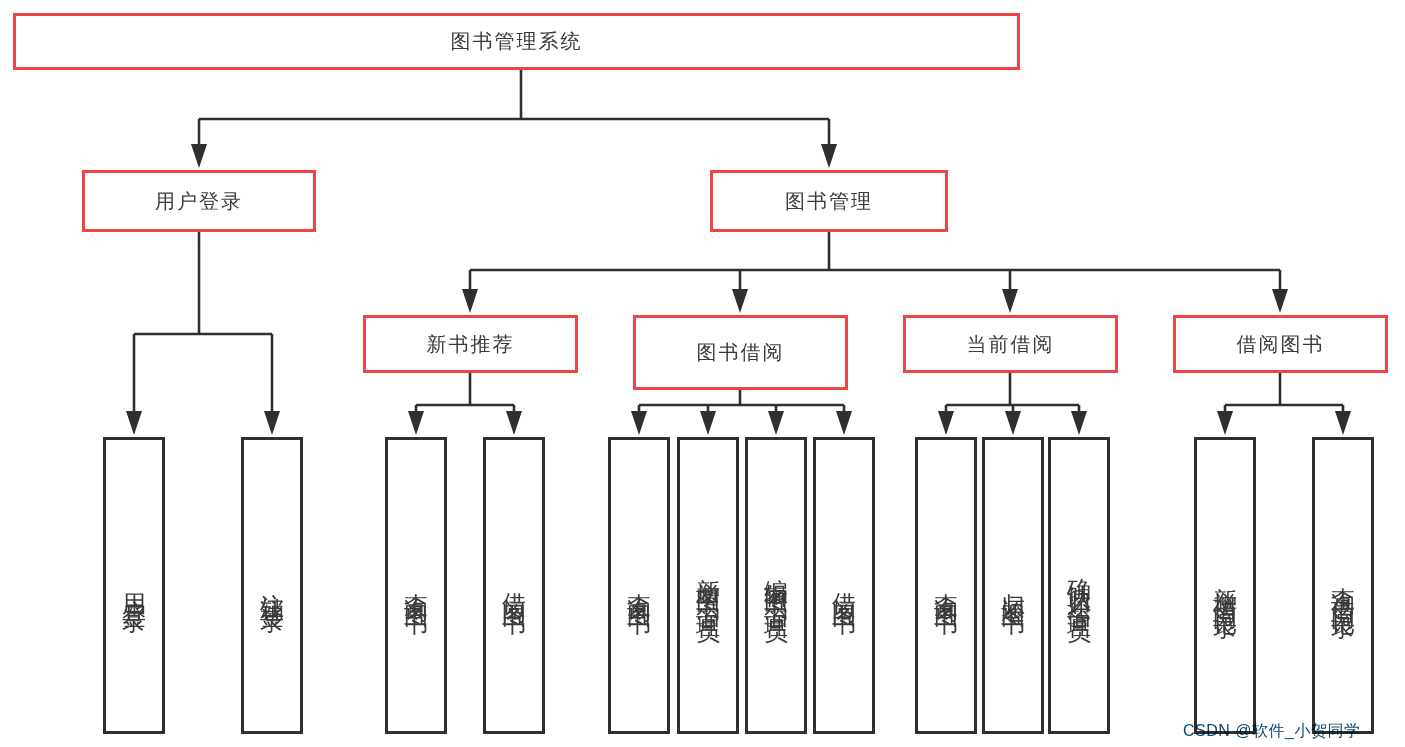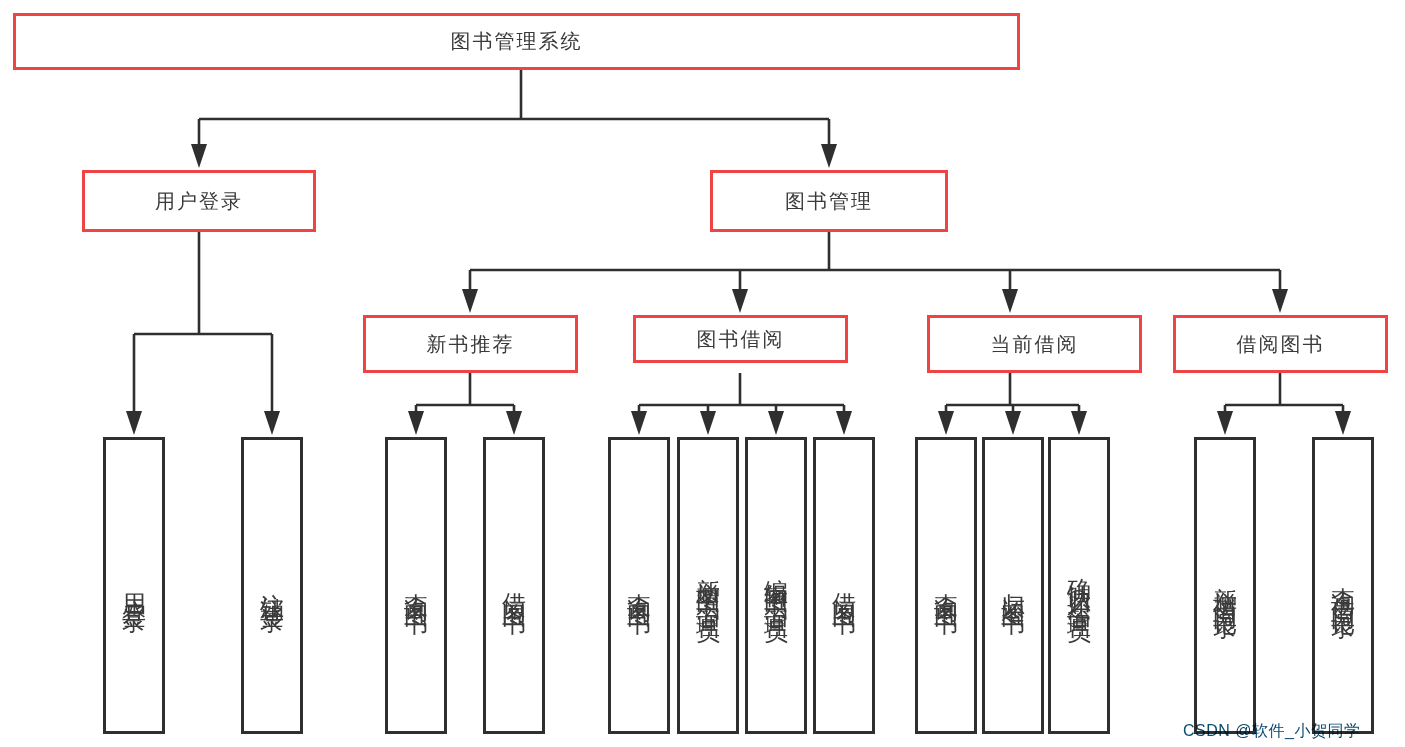--- a/index.html
+++ b/index.html
@@ -104,24 +104,24 @@
   <div class="hbox" style="left:82px;top:170px;width:234px;height:62px;">
     <span>用户登录</span>
   </div>
   <div class="hbox" style="left:710px;top:170px;width:238px;height:62px;">
     <span>图书管理</span>
   </div>
 
   <div class="hbox" style="left:363px;top:315px;width:215px;height:58px;">
     <span>新书推荐</span>
   </div>
-  <div class="hbox" style="left:633px;top:315px;width:215px;height:48px;">
+  <div class="hbox" style="left:633px;top:315px;width:215px;height:75px;">
     <span>图书借阅</span>
   </div>
-  <div class="hbox" style="left:903px;top:315px;width:215px;height:58px;margin-left:24px;">
+  <div class="hbox" style="left:903px;top:315px;width:215px;height:58px;">
     <span>当前借阅</span>
   </div>
   <div class="hbox" style="left:1173px;top:315px;width:215px;height:58px;">
     <span>借阅图书</span>
   </div>
 
   <div class="vbox" style="left:103px;">
     <span class="vtext">用户登录</span>
   </div>
   <div class="vbox" style="left:241px;">

